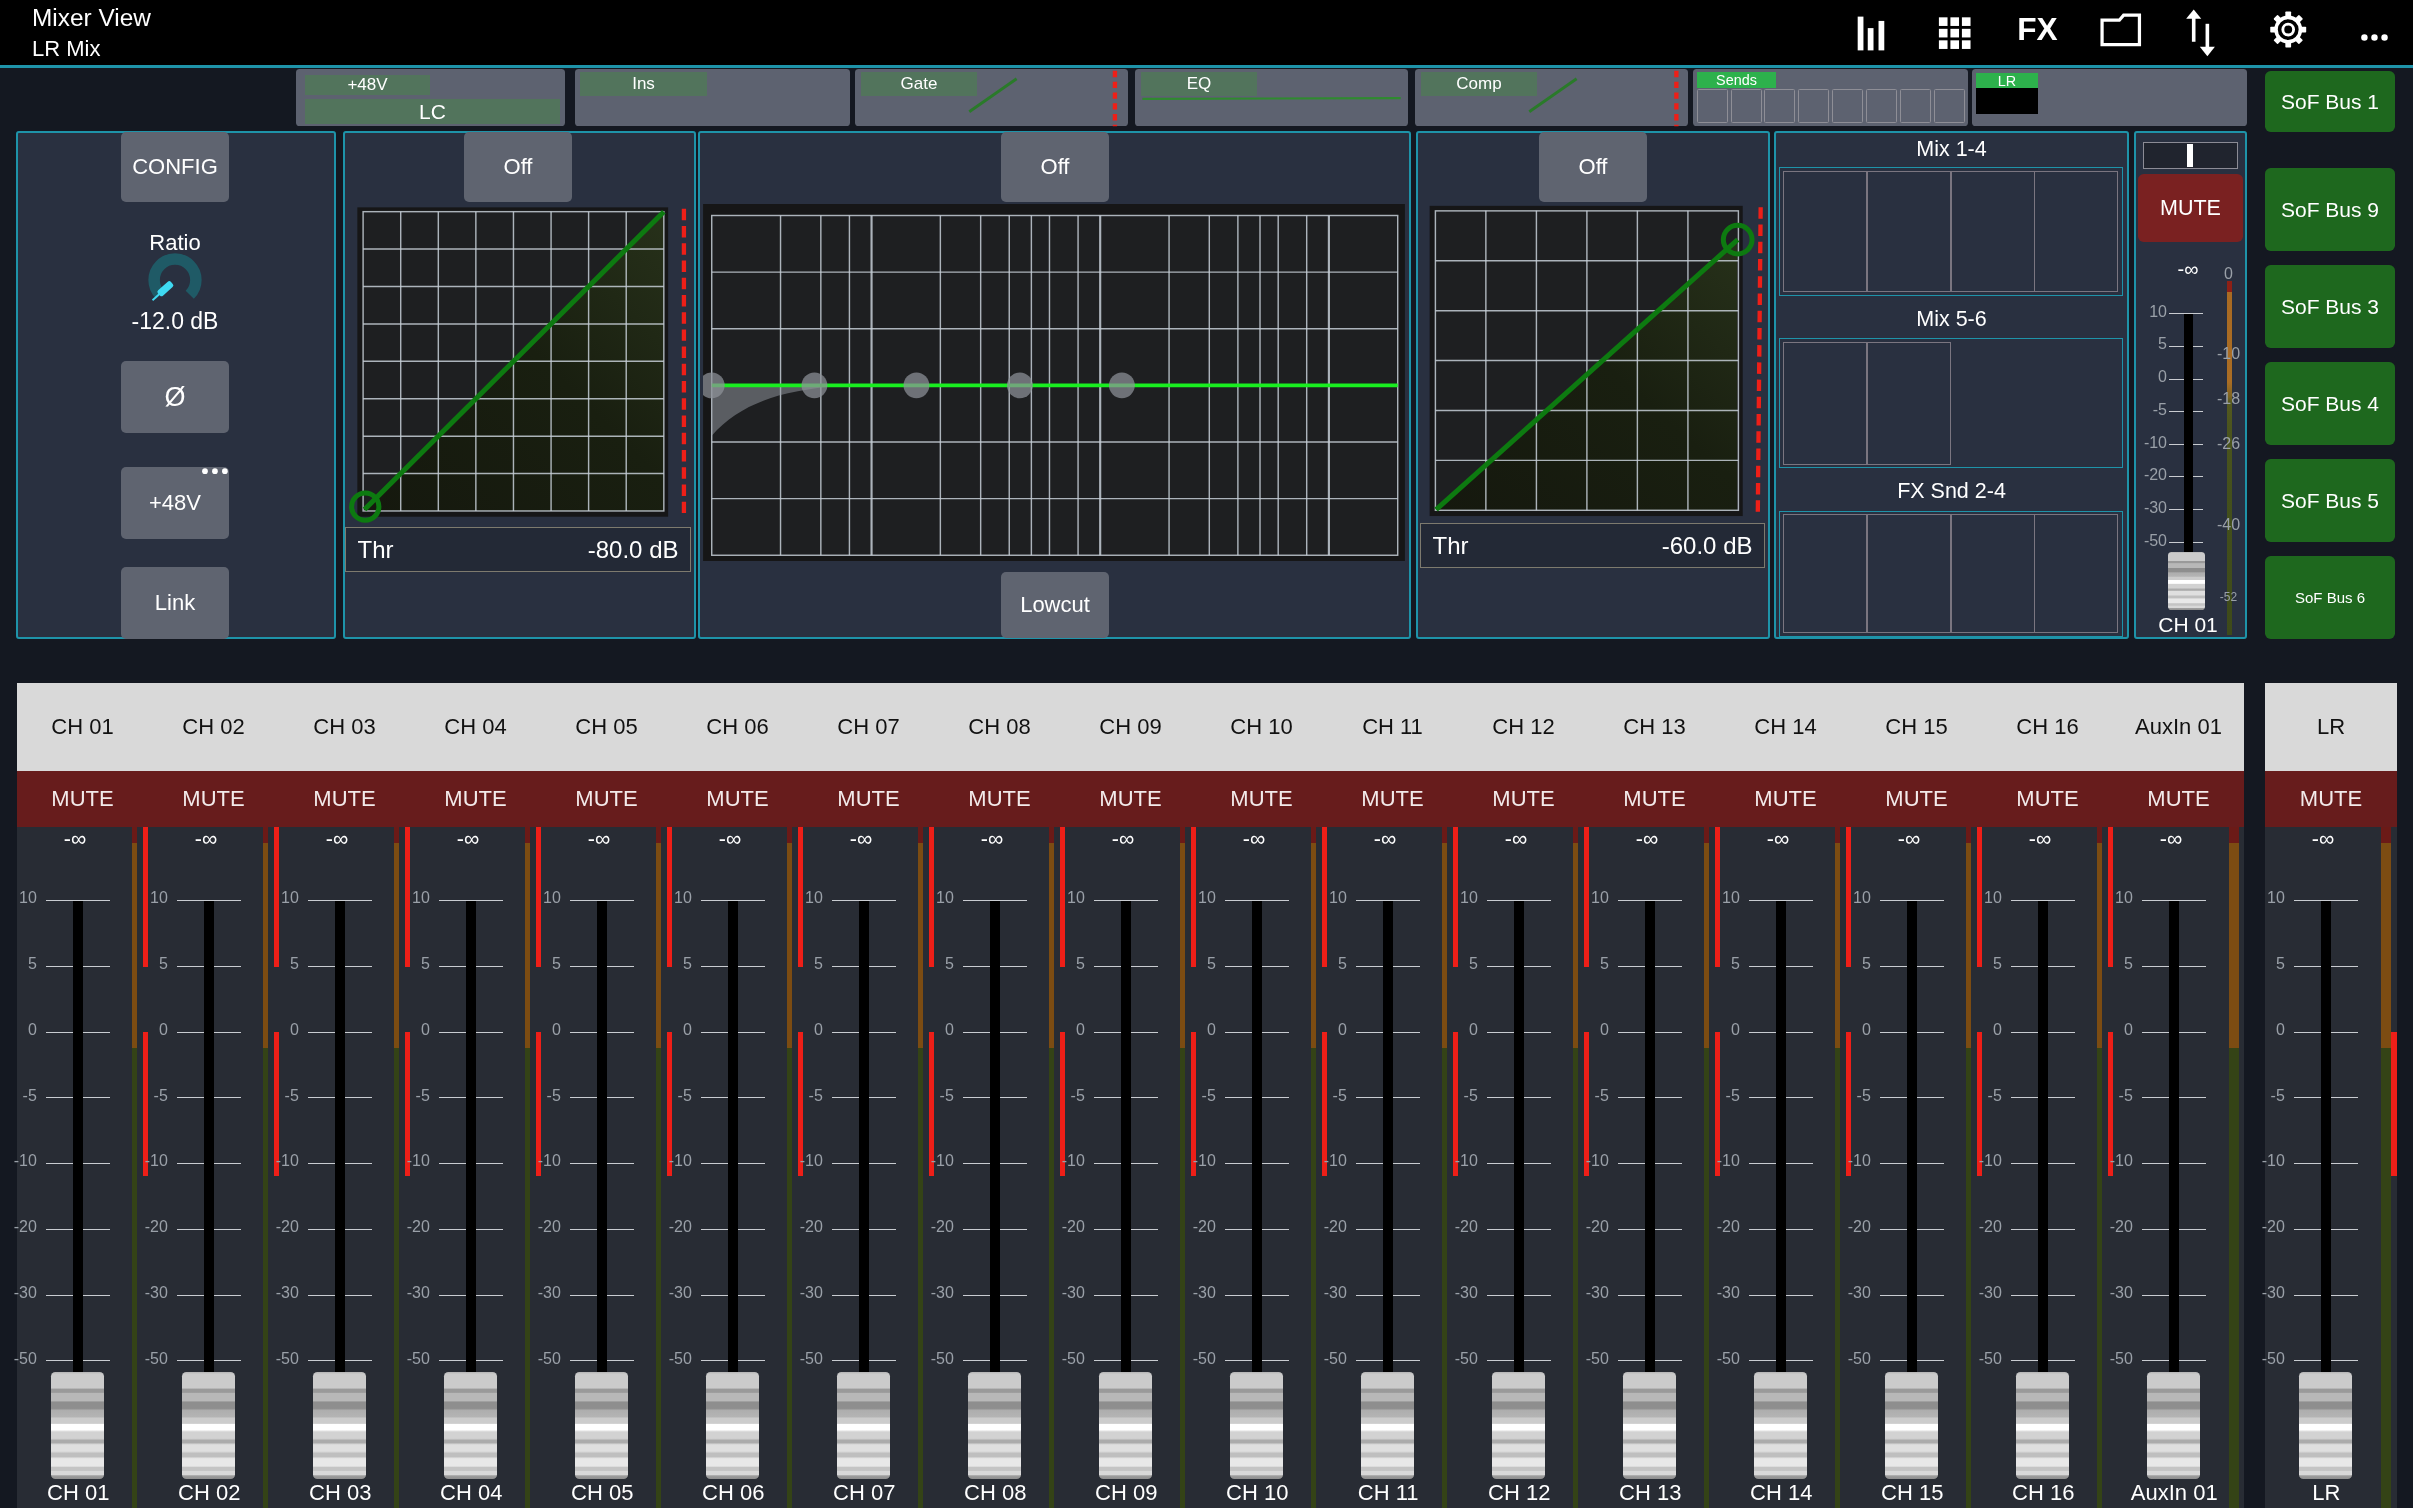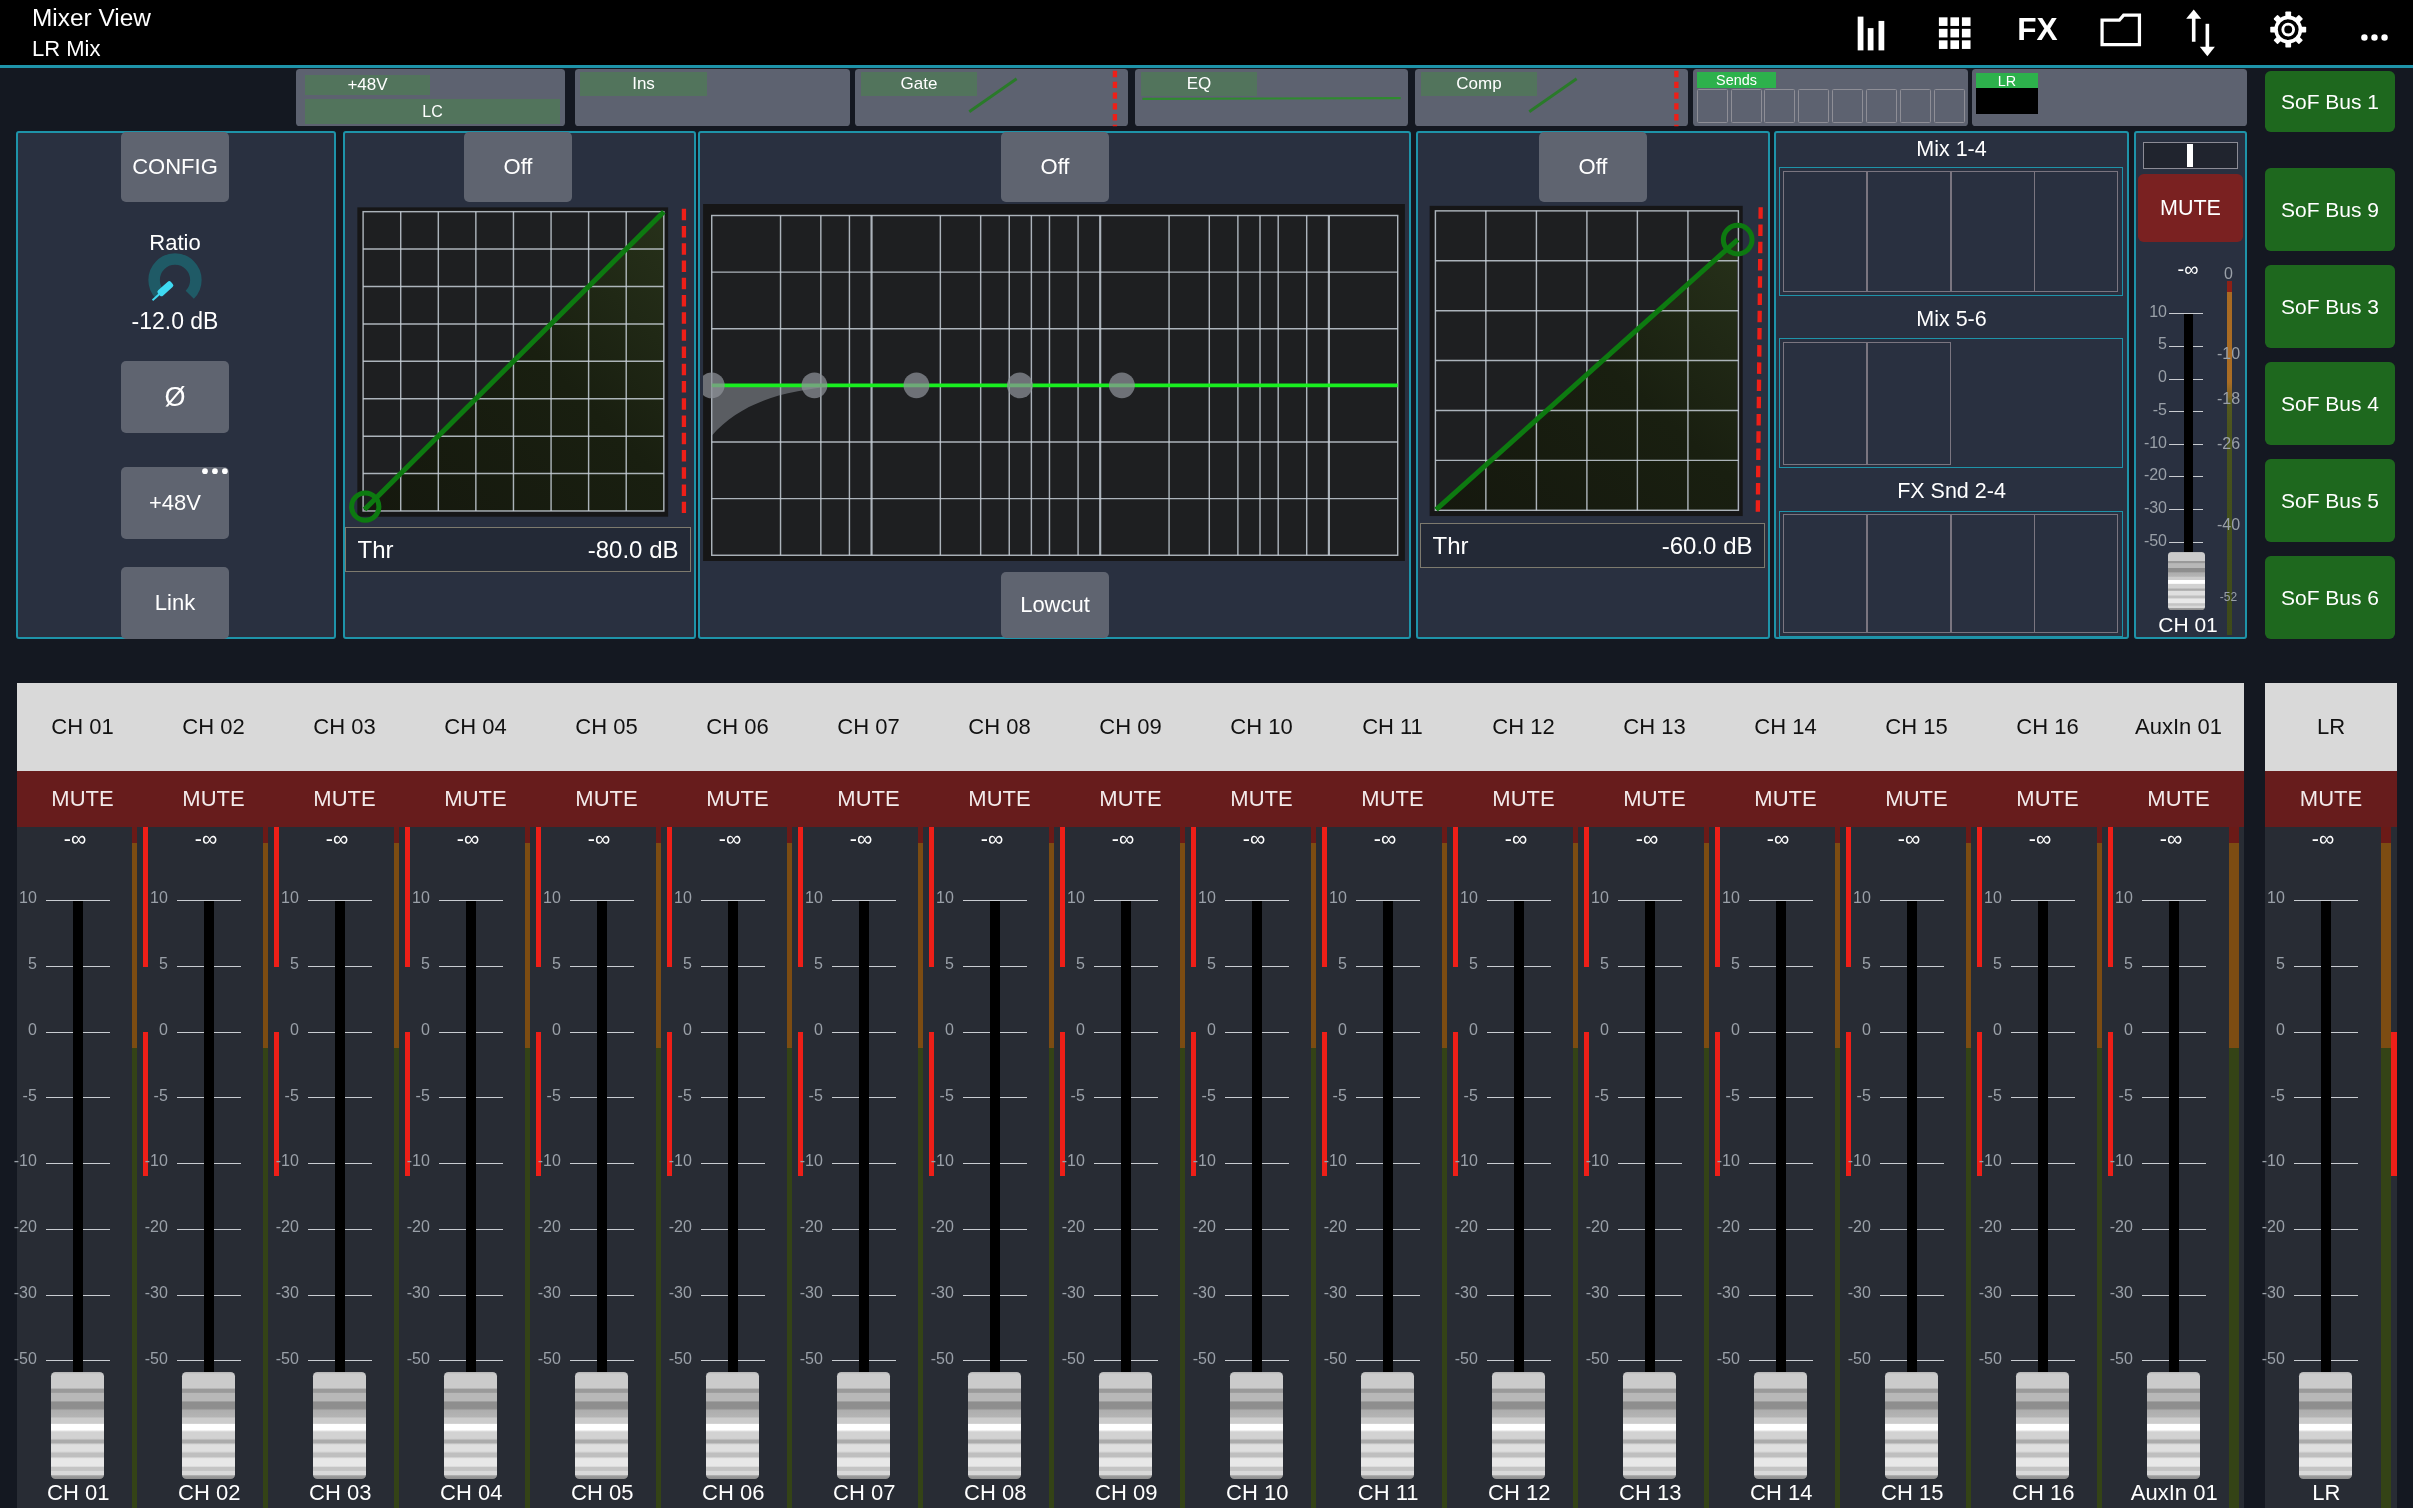--- a/index.html
+++ b/index.html
@@ -65,21 +65,21 @@
 </g>
 </svg>
 <div class="abs" style="left:296px;top:69px;width:269px;height:57px;background:#5d6270;border-radius:3.6px;"></div>
 <div class="abs" style="left:575px;top:69px;width:275px;height:57px;background:#5d6270;border-radius:3.6px;"></div>
 <div class="abs" style="left:855px;top:69px;width:273px;height:57px;background:#5d6270;border-radius:3.6px;"></div>
 <div class="abs" style="left:1135px;top:69px;width:273px;height:57px;background:#5d6270;border-radius:3.6px;"></div>
 <div class="abs" style="left:1415px;top:69px;width:273px;height:57px;background:#5d6270;border-radius:3.6px;"></div>
 <div class="abs" style="left:1693px;top:69px;width:275px;height:57px;background:#5d6270;border-radius:3.6px;"></div>
 <div class="abs" style="left:1972px;top:69px;width:275px;height:57px;background:#5d6270;border-radius:3.6px;"></div>
 <div class="abs ctr" style="left:305px;top:75px;width:125px;height:20px;background:#52745c;font-size:17px;">+48V</div>
-<div class="abs ctr" style="left:305px;top:99px;width:255px;height:25px;background:#52745c;font-size:16px;">LC</div>
+<div class="abs ctr" style="left:305px;top:99px;width:255px;height:25px;background:#52745c;font-size:21px;">LC</div>
 <div class="abs ctr" style="left:580px;top:72px;width:127px;height:24px;background:#52745c;font-size:17px;">Ins</div>
 <div class="abs ctr" style="left:861px;top:72px;width:116px;height:24px;background:#52745c;font-size:17px;">Gate</div>
 <svg class="abs" style="left:855px;top:68px;" width="273" height="61" viewBox="0 0 380 85">
 <line x1="159" y1="61" x2="225" y2="15" stroke="#2a7a2a" stroke-width="4"></line>
 <line x1="362" y1="4" x2="362" y2="81" stroke="#ee1f18" stroke-width="6" stroke-dasharray="9,6"></line>
 </svg>
 <div class="abs ctr" style="left:1141px;top:72px;width:116px;height:24px;background:#52745c;font-size:17px;">EQ</div>
 <svg class="abs" style="left:1135px;top:68px;" width="273" height="61" viewBox="0 0 380 85">
 <line x1="10" y1="43" x2="370" y2="42" stroke="#2f8a2f" stroke-width="3"></line>
 </svg>
@@ -273,21 +273,21 @@
 <div class="abs" style="left:2207px;top:435px;width:43px;text-align:center;font-size:16px;color:#9aa0a8;">-26</div>
 <div class="abs" style="left:2207px;top:516px;width:43px;text-align:center;font-size:16px;color:#9aa0a8;">-40</div>
 <div class="abs" style="left:2207px;top:590px;width:43px;text-align:center;font-size:12px;color:#9aa0a8;">-52</div>
 <div class="abs" style="left:2168px;top:552px;width:37px;height:58px;border-radius:3.6px;background:linear-gradient(180deg,#b3b3b3 0%,#cbcbcb 2%,#cbcbcb 15%,#9a9a9a 16%,#9a9a9a 19%,#b8b8b8 20%,#b8b8b8 27%,#8e8e8e 28%,#8e8e8e 34%,#aeaeae 36%,#b4b4b4 42%,#cccccc 43%,#cccccc 48%,#ffffff 49%,#ffffff 54%,#d2d2d2 56%,#d2d2d2 62%,#ababab 64%,#ababab 66%,#dfdfdf 68%,#dfdfdf 74%,#bfbfbf 76%,#bfbfbf 79%,#e8e8e8 81%,#e8e8e8 88%,#c4c4c4 89%,#c4c4c4 92%,#d8d8d8 93%,#d8d8d8 96%,#9e9e9e 97%,#8e8e8e 100%);"></div>
 <div class="abs ctr" style="left:2145px;top:611px;width:86px;height:27px;font-size:21px;">CH 01</div>
 <div class="abs ctr" style="left:2265px;top:71px;width:130px;height:61px;background:#1e681e;border-radius:5.7px;font-size:21px;">SoF Bus 1</div>
 <div class="abs ctr" style="left:2265px;top:168px;width:130px;height:83px;background:#1e681e;border-radius:5.7px;font-size:21px;">SoF Bus 9</div>
 <div class="abs ctr" style="left:2265px;top:265px;width:130px;height:83px;background:#1e681e;border-radius:5.7px;font-size:21px;">SoF Bus 3</div>
 <div class="abs ctr" style="left:2265px;top:362px;width:130px;height:83px;background:#1e681e;border-radius:5.7px;font-size:21px;">SoF Bus 4</div>
 <div class="abs ctr" style="left:2265px;top:459px;width:130px;height:83px;background:#1e681e;border-radius:5.7px;font-size:21px;">SoF Bus 5</div>
-<div class="abs ctr" style="left:2265px;top:556px;width:130px;height:83px;background:#1e681e;border-radius:5.7px;font-size:21px;">SoF Bus 6</div>
+<div class="abs ctr" style="left:2265px;top:556px;width:130px;height:83px;background:#1e681e;border-radius:5.7px;font-size:15px;">SoF Bus 6</div>
 <div class="abs" style="left:17px;top:683px;width:2227px;height:88px;background:#d9d9d9;"></div>
 <div class="abs" style="left:17px;top:771px;width:2227px;height:56px;background:#671c1c;"></div>
 <div class="abs" style="left:17px;top:827px;width:2227px;height:681px;background:#282c34;"></div>
 <div class="abs" style="left:2265px;top:683px;width:132px;height:88px;background:#d9d9d9;"></div>
 <div class="abs" style="left:2265px;top:771px;width:132px;height:56px;background:#671c1c;"></div>
 <div class="abs" style="left:2265px;top:827px;width:132px;height:681px;background:#282c34;"></div>
 <div class="abs" style="left:17px;top:683px;width:131px;height:825px;">
 <div class="abs ctr" style="left:0;top:0;width:100%;height:88px;color:#111;font-size:22px;white-space:nowrap;">CH 01</div>
 <div class="abs ctr" style="left:0;top:88px;width:100%;height:56px;font-size:22px;color:#f3eaea;">MUTE</div>
 <div class="abs" style="left:0;top:144px;width:100%;height:681px;">

